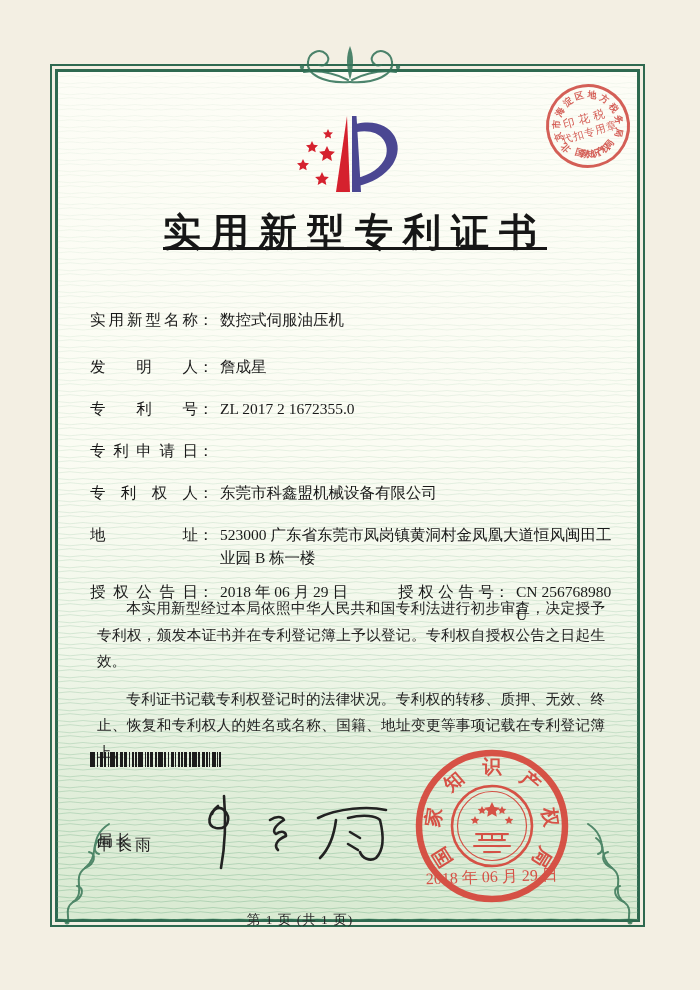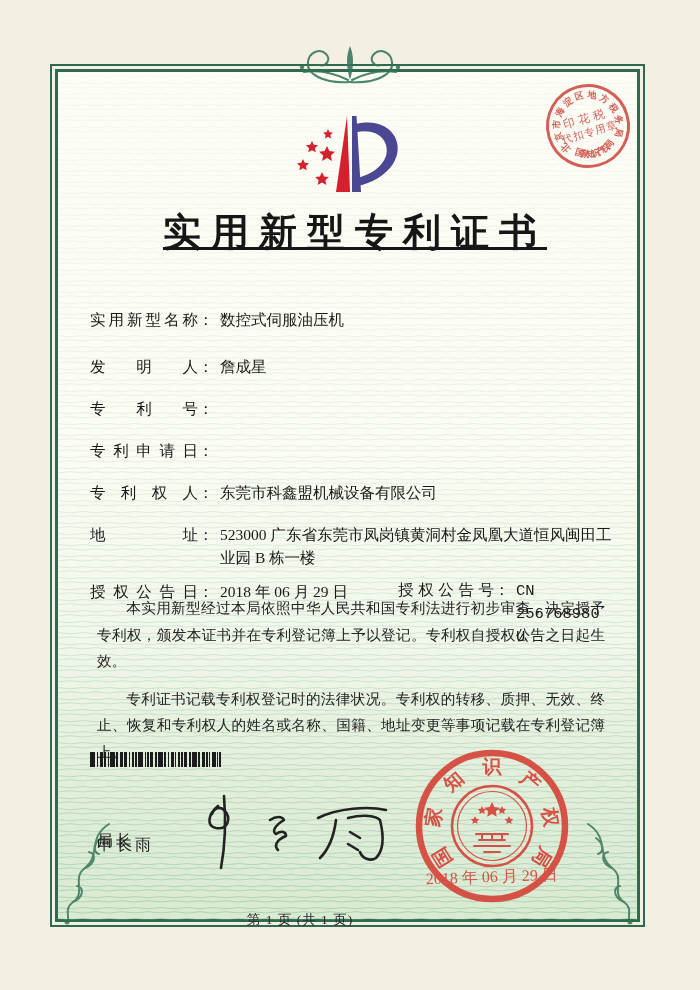--- a/index.html
+++ b/index.html
@@ -40,21 +40,21 @@
     letter-spacing:10px;color:#161616;text-indent:10px;text-decoration:underline;
   }
   .fields{position:absolute;left:90px;top:295px;width:528px;font-size:15.5px;margin-top:13px;}
   .frow{display:flex;margin-bottom:19px;line-height:23px;}
   .frow.first{margin-bottom:24px;}
   .frow.addr{margin-bottom:11px;}
   .flabel{width:108px;flex:none;text-align:justify;text-align-last:justify;color:#191919;}
   .fcolon{flex:none;width:16px;margin-right:6px;color:#191919;}
   .fvalue{color:#191919;max-width:432px;}
   .grant-row{position:relative;display:flex;line-height:23px;}
-  .grant-right{position:absolute;left:308px;top:0;display:flex;font-family:Liberation Mono, monospace;}
+  .grant-right{position:absolute;left:308px;top:0;display:flex;}
   .grant-right .flabel{width:96px;}
 
   .paragraphs{
     position:absolute;left:86px;top:584px;width:530px;
     font-size:14.6px;line-height:1.82;text-align:justify;color:#222;
   }
   .paragraphs p{margin:11px;text-indent:2em;}
 
   .barcode{
     position:absolute;left:90px;top:752px;width:156px;height:15px;
@@ -298,20 +298,21 @@
           <span class="fvalue">数控式伺服油压机</span>
       </div>
       <div class="frow">
         <span class="flabel">发明人</span>
           <span class="fcolon">：</span>
           <span class="fvalue">詹成星</span>
       </div>
       <div class="frow">
         <span class="flabel">专利号</span>
           <span class="fcolon">：</span>
+          <span class="fvalue">ZL 2017 2 1672355.0</span>
       </div>
       <div class="frow">
         <span class="flabel">专利申请日</span>
           <span class="fcolon">：</span>
       </div>
       <div class="frow">
         <span class="flabel">专利权人</span>
           <span class="fcolon">：</span>
           <span class="fvalue">东莞市科鑫盟机械设备有限公司</span>
       </div>

